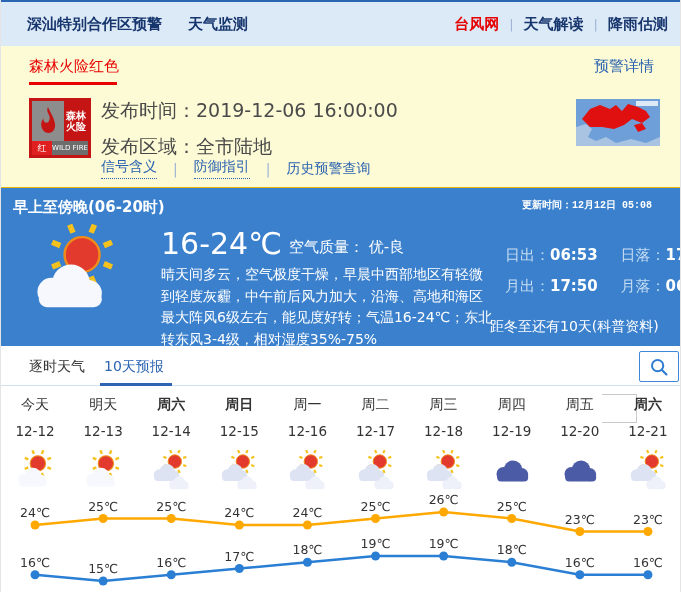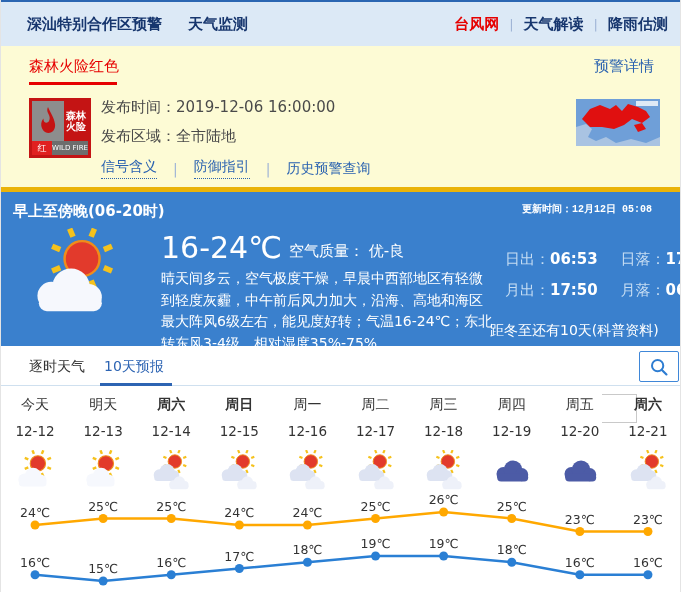--- a/index.html
+++ b/index.html
@@ -31,31 +31,31 @@
   .fireicon { position:absolute; left:28px; top:52px; width:62px; height:60px;
               border:3px solid #c41414; background:#c41414; display:flex; flex-direction:column; }
   .fire-top { display:flex; height:42px; }
   .fire-flamebox { width:32px; background:#8d8d8d; display:flex; align-items:center; justify-content:center; }
   .fire-chars { flex:1; background:#c41414; color:#fff; font-size:10px; font-weight:bold;
                 line-height:11px; text-align:center; display:flex; flex-direction:column; justify-content:center; }
   .fire-bottom { display:flex; height:14px; }
   .fire-level { width:20px; background:#e02020; color:#fff; font-size:9px; text-align:center; line-height:14px; }
   .fire-en { flex:1; background:#6d6d6d; color:#fff; font-size:7px; text-align:center; line-height:14px;
              letter-spacing:0; white-space:nowrap; }
-  .warn-info { position:absolute; left:100px; top:52px; color:#4a4a4a; font-size:15px; }
+  .warn-info { position:absolute; left:100px; top:52px; color:#4a4a4a; font-size:19px; }
   .warn-info .row { margin-bottom:10px; }
   .warn-links { position:absolute; left:100px; top:112px; font-size:14px; display:flex; align-items:center; }
   .warn-links a { color:#2a62b0; text-decoration:none; cursor:pointer; }
   .warn-links a.dotted { border-bottom:1px dotted #2a62b0; padding-bottom:2px; }
   .warn-links .sep { color:#9fb4d6; margin:0 16px; }
   .minimap { position:absolute; left:575px; top:53px; width:84px; height:47px; cursor:pointer; }
 
   
   .bluepanel { position:absolute; left:0; top:187px; width:681px; height:159px;
-               background:#3a80cd; border-top:5px solid #eab308; color:#fff; }
+               background:#3a80cd; border-top:1px solid #eab308; color:#fff; }
   .bp-period { position:absolute; left:12px; top:10px; font-size:15px; font-weight:bold; }
   .bp-update { position:absolute; right:30px; top:10px; font-size:10px; font-weight:bold;font-family:Liberation Mono, monospace; }
   .bp-icon { position:absolute; left:22px; top:36px; width:110px; height:100px; }
   .bp-temp { position:absolute; left:160px; top:38px; font-size:30px; }
   .bp-air { position:absolute; left:288px; top:50px; font-size:15px; }
   .bp-desc { position:absolute; left:160px; top:76px; width:332px; font-size:14px; line-height:21.5px; }
   .bp-sun { position:absolute; left:504px; top:58px; font-size:15px; }
   .bp-sun .srow { margin-bottom:12px; white-space:nowrap; }
   .bp-sun .lab { color:#c6ddf3; }
   .bp-sun .val { color:#fff; font-weight:bold; }

